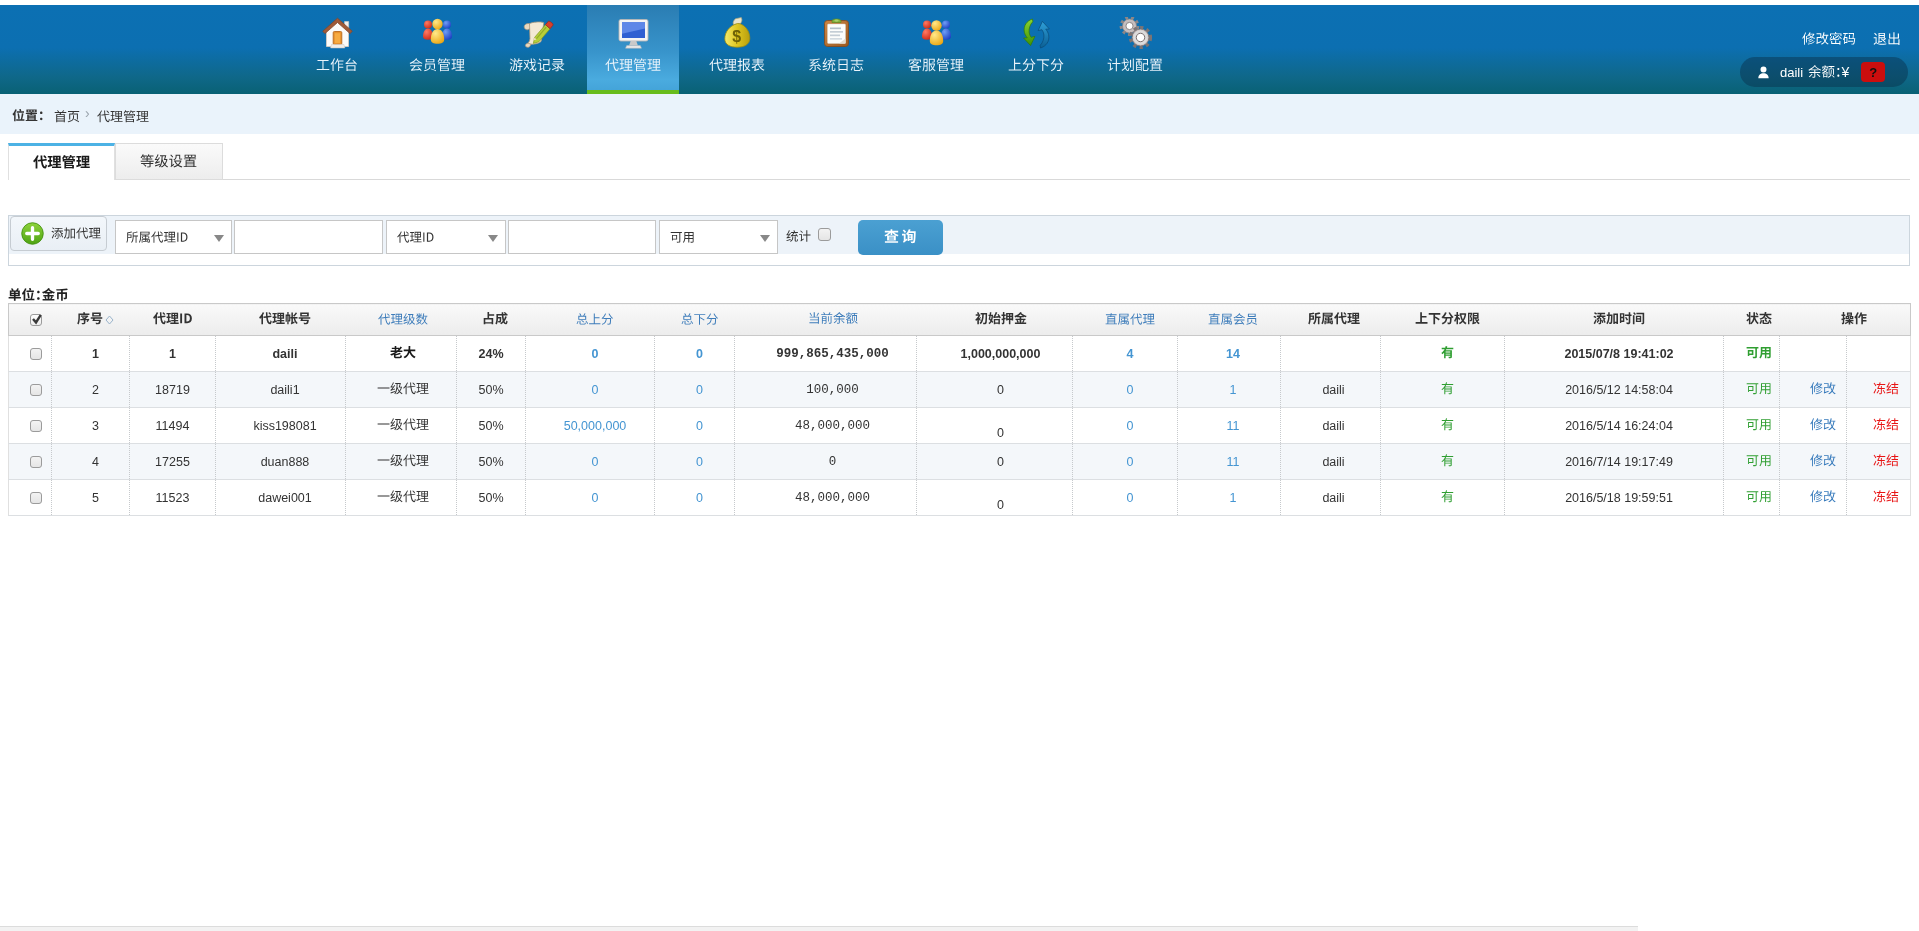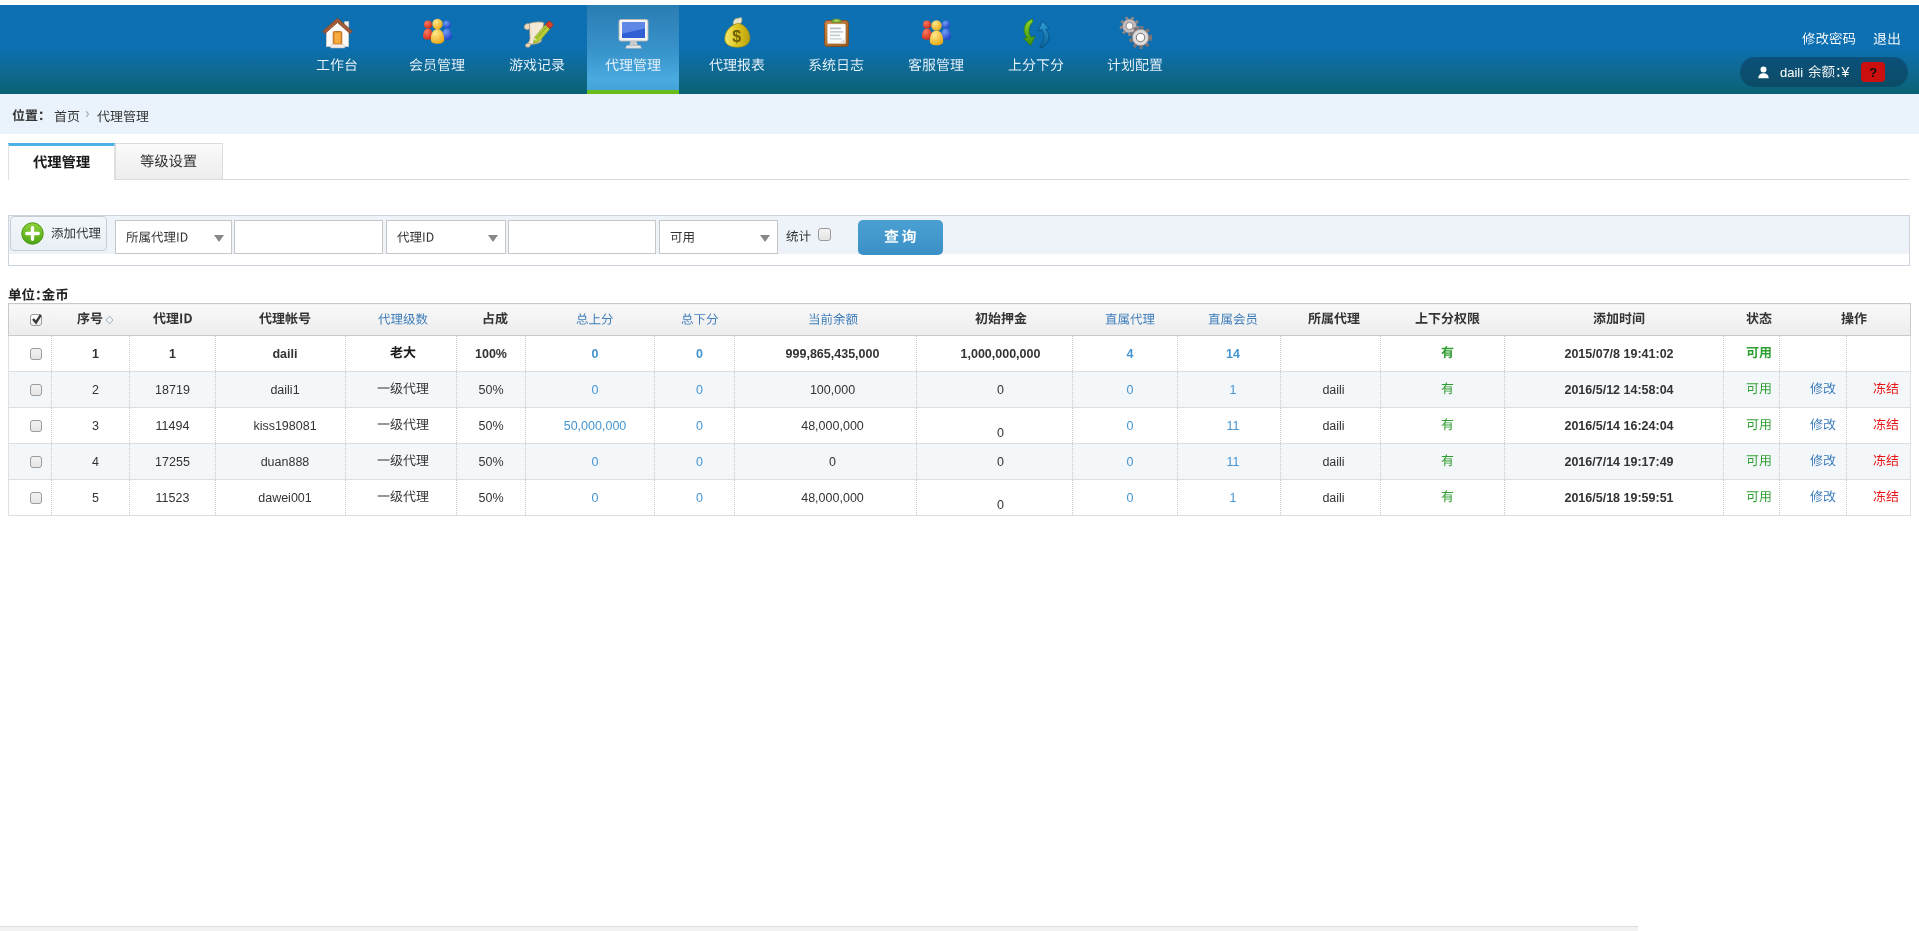--- a/index.html
+++ b/index.html
@@ -34,27 +34,27 @@
   border-top:1px solid #c9c9c9; border-bottom:1px solid #c9c9c9; font-weight:bold; text-align:center; vertical-align:middle;}
 .dtable td {height:36px; text-align:center; vertical-align:middle; border-bottom:1px solid #dcdfe2;}
 .dtable td + td {border-left:1px dotted #c6c9cc;}
 .dtable td:nth-child(1), .dtable th:nth-child(1) {padding-left:11px;}
 .dtable td:nth-child(2), .dtable th:nth-child(2) {padding-left:10px;}
 .dtable td:nth-child(4), .dtable th:nth-child(4) {padding-left:9px;}
 .dtable td:nth-child(5), .dtable th:nth-child(5) {padding-left:4px;}
 .dtable th:nth-child(6) {padding-left:7px;}
 .dtable td:nth-child(7), .dtable th:nth-child(7) {padding-left:10px;}
 .dtable td:nth-child(8), .dtable th:nth-child(8) {padding-left:10px;}
-.dtable td:nth-child(9), .dtable th:nth-child(9) {padding-left:14px;}
+.dtable td:nth-child(9), .dtable th:nth-child(9) {padding-left:14px;font-family:Liberation Mono, monospace;}
 .dtable td:nth-child(10), .dtable th:nth-child(10) {padding-left:12px;}
 .dtable td:nth-child(11), .dtable th:nth-child(11) {padding-left:10px;}
 .dtable td:nth-child(12), .dtable th:nth-child(12) {padding-left:8px;}
 .dtable td:nth-child(13), .dtable th:nth-child(13) {padding-left:6px;}
 .dtable td:nth-child(14), .dtable th:nth-child(14) {padding-left:10px;}
-.dtable td:nth-child(15), .dtable th:nth-child(15) {padding-left:10px;font-weight:bold;}
+.dtable td:nth-child(15), .dtable th:nth-child(15) {padding-left:10px;}
 .dtable td:nth-child(16), .dtable th:nth-child(16) {padding-left:14px;}
 .dtable td:nth-child(17) {padding-left:20px;}
 .dtable td:nth-child(18) {padding-left:14px;}
 .dtable th:nth-child(17) {padding-left:19px;}
 .dtable th:first-child {border-left:1px solid #c9c9c9;} .dtable th:last-child {border-right:1px solid #c9c9c9;}
 .dtable td:first-child {border-left:1px solid #e0e0e0;} .dtable td:last-child {border-right:1px solid #e0e0e0;}
 .dtable tr.ev td {background:#f4f7fa;}
 .dtable tr.b1 td {font-weight:bold;}
 .blue {color:#4495d2;} .bluebold {color:#4495d2; font-weight:bold;}
 </style></head><body>
@@ -387,21 +387,21 @@
 <tr class="b1">
 <td>
           <div class="cb" style="margin:0 auto;"></div>
         </td>
 <td>1</td>
         <td>1</td>
         <td>daili</td>
         <td><svg width="26.0" height="14.6" viewBox="0 0 26.0 14.6" style="vertical-align:middle">
             <path d="M10.5 0.6C10.1 1.3 9.6 1.9 9.1 2.5V1.7H6.3V0.1H4.7V1.7H1.8V3.1H4.7V4.4H0.6V5.9H5.2C3.7 6.9 2 7.7 0.2 8.3C0.6 8.6 1.1 9.3 1.3 9.6C2.2 9.3 3.1 8.9 3.9 8.4V10.2C3.9 11.7 4.5 12.2 6.5 12.2C7 12.2 9.1 12.2 9.6 12.2C11.3 12.2 11.8 11.6 12 9.7C11.5 9.6 10.9 9.4 10.5 9.1C10.4 10.5 10.3 10.8 9.5 10.8C8.9 10.8 7.1 10.8 6.6 10.8C5.7 10.8 5.5 10.7 5.5 10.2V9.5C7.4 9 9.4 8.5 11 7.9L9.7 6.7C8.7 7.2 7.1 7.7 5.5 8.1V7.5C6.3 7 7.1 6.4 7.8 5.9H12.4V4.4H9.4C10.4 3.5 11.2 2.5 12 1.4ZM6.3 4.4V3.1H8.5C8.1 3.6 7.6 4 7.1 4.4Z M18.6 0.1C18.6 1.2 18.6 2.4 18.5 3.6H13.7V5.3H18.2C17.7 7.5 16.5 9.6 13.5 11C13.9 11.3 14.4 11.9 14.7 12.3C17.4 11 18.8 8.9 19.5 6.8C20.6 9.3 22.1 11.2 24.4 12.3C24.7 11.9 25.2 11.2 25.6 10.8C23.1 9.8 21.6 7.8 20.7 5.3H25.3V3.6H20.2C20.3 2.4 20.3 1.2 20.3 0.1Z" fill="#1a1a1a"></path>
           </svg></td>
-        <td>100%</td>
+        <td>24%</td>
 <td class="bluebold">0</td>
         <td class="bluebold">0</td>
 <td>999,865,435,000</td>
 <td>1,000,000,000</td>
 <td class="bluebold">4</td>
         <td class="bluebold">14</td>
 <td></td>
         <td><svg width="13.0" height="14.6" viewBox="0 0 13.0 14.6" style="vertical-align:middle">
             <path d="M4.7 0.1C4.6 0.7 4.4 1.2 4.2 1.7H0.7V3.2H3.6C2.8 4.7 1.7 6.1 0.3 7C0.6 7.3 1.1 7.8 1.4 8.2C2 7.7 2.5 7.2 3.1 6.7V12.3H4.6V9.8H9.3V10.6C9.3 10.8 9.3 10.9 9 10.9C8.8 10.9 8 10.9 7.4 10.8C7.6 11.3 7.8 11.9 7.9 12.3C8.9 12.3 9.7 12.3 10.2 12.1C10.7 11.9 10.9 11.4 10.9 10.7V4.2H4.8C5 3.9 5.2 3.5 5.3 3.2H12.3V1.7H5.9C6.1 1.3 6.2 0.9 6.4 0.5ZM4.6 7.7H9.3V8.5H4.6ZM4.6 6.4V5.6H9.3V6.4Z" fill="#2f9e31"></path>
           </svg></td>

